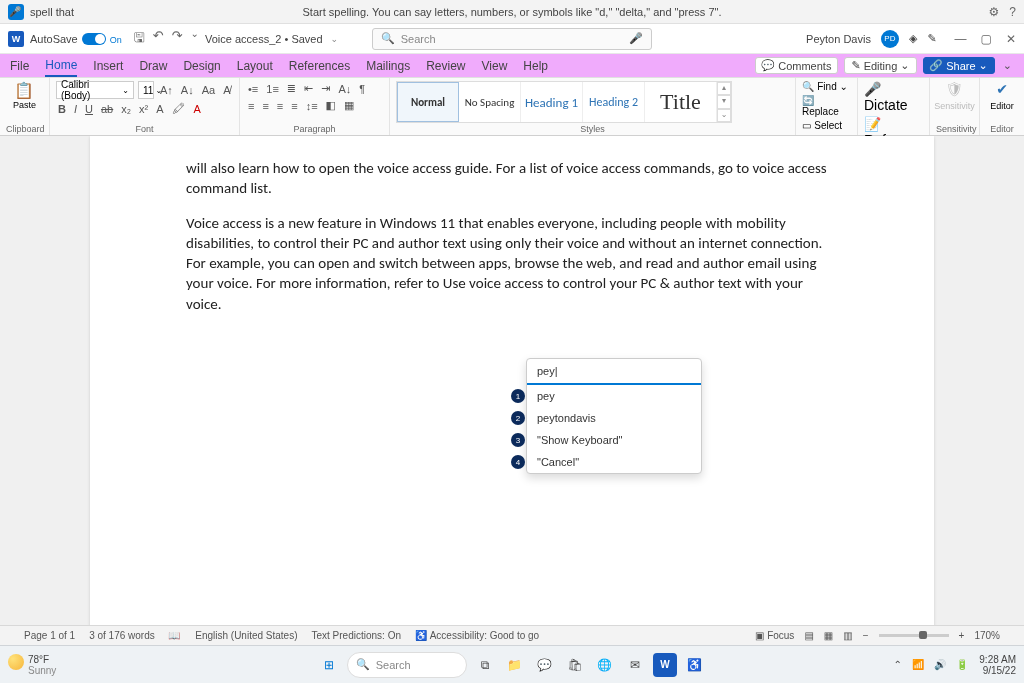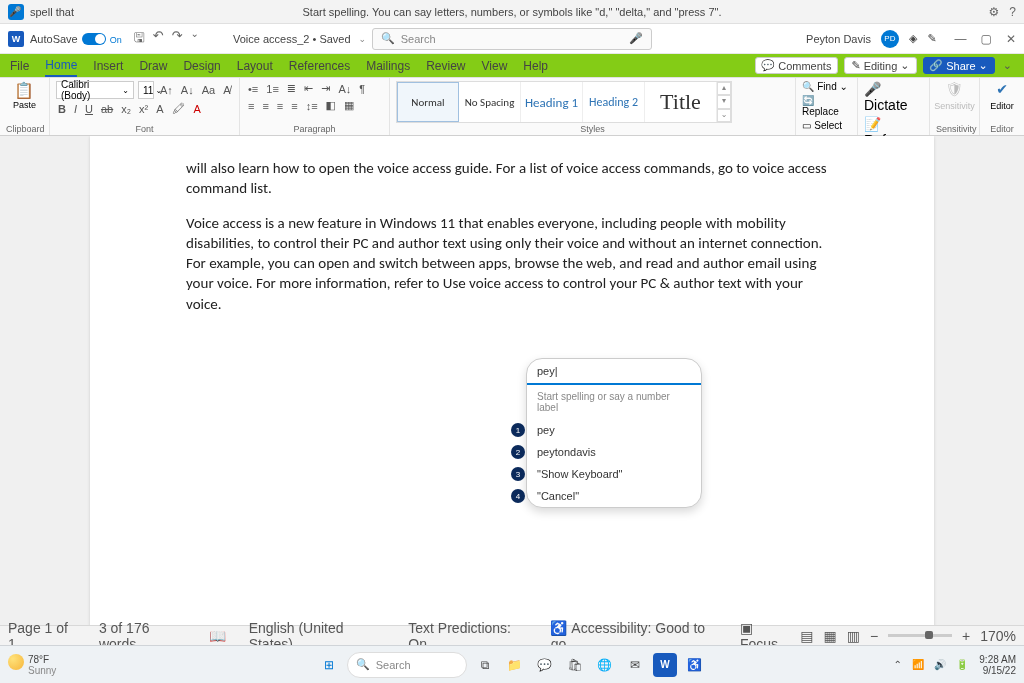--- a/index.html
+++ b/index.html
@@ -13,65 +13,65 @@
 .voice-right { margin-left: auto; display: flex; gap: 10px; color: #666; }
 
 
 .title-bar { height: 30px; background: #fff; display: flex; align-items: center; padding: 0 8px; border-bottom: 1px solid #e8e8e8; position: relative; }
 .title-left { display: flex; align-items: center; gap: 6px; }
 .word-icon { width: 16px; height: 16px; background: #185abd; border-radius: 2px; color: #fff; font-size: 9px; font-weight: bold; display: flex; align-items: center; justify-content: center; }
 .autosave { display: flex; align-items: flex-end; gap: 4px; font-size: 11px; color: #444; }
 .toggle { width: 24px; height: 12px; background: #0078d4; border-radius: 6px; position: relative; }
 .toggle::after { content: ""; position: absolute; right: 1px; top: 1px; width: 10px; height: 10px; background: #fff; border-radius: 50%; }
 .qat { display: flex; gap: 8px; color: #666; font-size: 13px; margin-left: 6px; }
-.doc-title { font-size: 11px; color: #444; margin-left: 28px; }
+.doc-title { font-size: 11px; color: #444; margin-left: 0; }
 .search-box { position: absolute; left: 50%; transform: translateX(-50%); width: 280px; height: 22px; border: 1px solid #ccc; border-radius: 3px; display: flex; align-items: center; padding: 0 8px; gap: 6px; color: #888; font-size: 11px; background: #fafafa; }
 .search-box .mic2 { margin-left: auto; }
 .title-right { margin-left: auto; display: flex; align-items: center; gap: 10px; font-size: 11px; color: #444; }
 .avatar { width: 18px; height: 18px; border-radius: 50%; background: #0078d4; color: #fff; font-size: 8px; display: flex; align-items: center; justify-content: center; }
 .win-btns { display: flex; gap: 14px; color: #666; margin-left: 8px; font-size: 12px;}
 
 
-.tabs { height: 24px; background: #84cc16; display: flex; align-items: center; padding: 0 10px; border-bottom: 1px solid #e0e0e0; gap: 16px; font-size: 12px; color: #444; }
+.tabs { height: 24px; background: #f0abfc; display: flex; align-items: center; padding: 0 10px; border-bottom: 1px solid #e0e0e0; gap: 16px; font-size: 12px; color: #444; }
 .tab { cursor: pointer; padding: 3px 0;}
 .tab.active { color: #185abd; border-bottom: 2px solid #185abd; font-weight: 400; }
 .tabs-right { margin-left: auto; display: flex; gap: 6px; align-items: center;}
 .btn-pill { border: 1px solid #ccc; border-radius: 3px; padding: 1px 6px; font-size: 11px; display: flex; align-items: center; gap: 3px; background: #fff;}
 .btn-share { background: #185abd; color: #fff; border-color: #185abd; }
 
 
 .ribbon { height: 58px; background: #fafafa; border-bottom: 1px solid #d0d0d0; display: flex; position: relative; }
 .rgroup { border-right: 1px solid #e4e4e4; padding: 3px 6px 0 6px; display: flex; flex-direction: column; justify-content: space-between; }
 .rgroup-label { text-align: center; font-size: 9px; color: #666; padding-bottom: 1px; position: relative;}
 .rg-body { display: flex; align-items: flex-start; gap: 4px; flex: 1; }
 .ricon { font-size: 11px; color: #555; padding: 1px 2px; }
 .rstack { display: flex; flex-direction: column; gap: 2px; }
 .rrow { display: flex; gap: 4px; align-items: center; }
 .font-combo { border: 1px solid #ccc; height: 18px; font-size: 10px; padding: 0 4px; background: #fff; display:flex; align-items:center; gap:2px;}
 .styles-gallery { display: flex; gap: 0; border: 1px solid #ddd; background: #fff; height: 42px; }
 .style-item { width: 62px; display: flex; flex-direction: column; align-items: center; justify-content: center; border-right: 1px solid #eee; font-size: 9px; color: #666; gap:2px;}
 .style-item .preview { font-family: Calibri, sans-serif; color: #333; }
-.style-item.sel { border: 1px solid #a0c0e0; background: #f0f6fb; }
+.style-item.sel { border: 1px solid #a0c0e0; background: #f0f6fb; font-weight: bold; }
 .style-scroll { width: 14px; display:flex; flex-direction:column; }
 .style-scroll div { flex:1; border:1px solid #ddd; font-size:8px; text-align:center; color:#888;}
 
 
 .doc-area { position: absolute; top: 136px; left: 0; right: 0; bottom: 38px; background: #f0f0f0; overflow: hidden; }
 .page { position: absolute; left: 90px; top: 0; width: 844px; background: #fff; box-shadow: 0 1px 3px rgba(0,0,0,.15); padding: 10px 96px 400px 96px; }
 .para { font-family: Calibri, sans-serif; font-size: 15px; color: #222; line-height: 1.35; margin-bottom: 14px; }
 .para:first-child { margin-top: 12px; }
 .highlight { background: #c8c8c8; }
 
 
-.spell-pop { position: absolute; left: 526px; top: 222px; width: 176px; background: #fff; border: 1px solid #ccc; border-radius: 16px; box-shadow: 0 4px 10px rgba(0,0,0,.15); font-size: 11px; }
+.spell-pop { position: absolute; left: 526px; top: 222px; width: 176px; background: #fff; border: 1px solid #ccc; border-radius: 4px; box-shadow: 0 4px 10px rgba(0,0,0,.15); font-size: 11px; }
 .spell-input { padding: 6px 10px; border-bottom: 2px solid #0078d4; color: #333; }
 .spell-hint { padding: 6px 10px; color: #888; font-size: 10px;}
 .spell-item { padding: 5px 10px; color: #333; position: relative; }
 .spell-num { position: absolute; left: -16px; top: 4px; width: 14px; height: 14px; border-radius: 50%; background: #0b2a5b; color: #fff; font-size: 8px; display: flex; align-items: center; justify-content: center; }
-.statusbar { position: absolute; left: 0; right: 0; bottom: 38px; height: 20px; background: #f3f3f3; border-top: 1px solid #d8d8d8; display: flex; align-items: center; padding: 0 8px; font-size: 14px; color: #555; gap: 22px; }
+.statusbar { position: absolute; left: 0; right: 0; bottom: 38px; height: 20px; background: #f3f3f3; border-top: 1px solid #d8d8d8; display: flex; align-items: center; padding: 0 24px; font-size: 10px; color: #555; gap: 14px; }
 .statusbar .right { margin-left: auto; display: flex; align-items: center; gap: 10px; }
 .zoom-slider { width: 70px; height: 3px; background: #ccc; position: relative; }
 .zoom-slider::after { content:""; position:absolute; left: 58%; top:-3px; width:8px; height:8px; background:#666; border-radius:2px;}
 
 
 .taskbar { position: absolute; left: 0; right: 0; bottom: 0; height: 38px; background: #eef2f5; border-top: 1px solid #d0d4d8; display: flex; align-items: center; }
 .tb-left { display: flex; align-items: flex-start; gap: 4px; padding-left: 8px; font-size: 10px; color: #444;}
 .tb-center { position: absolute; left: 50%; transform: translateX(-50%); display: flex; align-items: center; gap: 6px; }
 .tb-icon { width: 24px; height: 24px; border-radius: 4px; display: flex; align-items: center; justify-content: center; font-size: 12px; color: #444; }
 .tb-search { width: 120px; height: 26px; background: #fff; border: 1px solid #ddd; border-radius: 13px; display: flex; align-items: center; padding: 0 8px; gap: 6px; font-size: 11px; color: #888; }
@@ -267,21 +267,20 @@
 </div>
 
 <div class="doc-area">
   <div class="page">
     <p class="para">will also learn how to open the voice access guide. For a list of voice access commands, go to voice access command list.</p>
     <p class="para">Voice access is a new feature in Windows 11 that enables everyone, including people with mobility disabilities, to control their PC and author text using only their voice and without an internet connection. For example, you can open and switch between apps, browse the web, and read and author email using your voice. For more information, refer to Use voice access to control your PC &amp; author text with your voice.</p>
   </div>
 
   <div class="spell-pop">
     <div class="spell-input">pey|</div>
-    <div class="spell-hint">Start spelling or say a number label</div>
     <div class="spell-item"><div class="spell-num">1</div><span>pey</span></div>
     <div class="spell-item"><div class="spell-num">2</div><span>peytondavis</span></div>
     <div class="spell-item"><div class="spell-num">3</div><span>"Show Keyboard"</span></div>
     <div class="spell-item"><div class="spell-num">4</div><span>"Cancel"</span></div>
   </div>
 </div>
 
 <div class="statusbar">
   <span>Page 1 of 1</span>
   <span>3 of 176 words</span>

